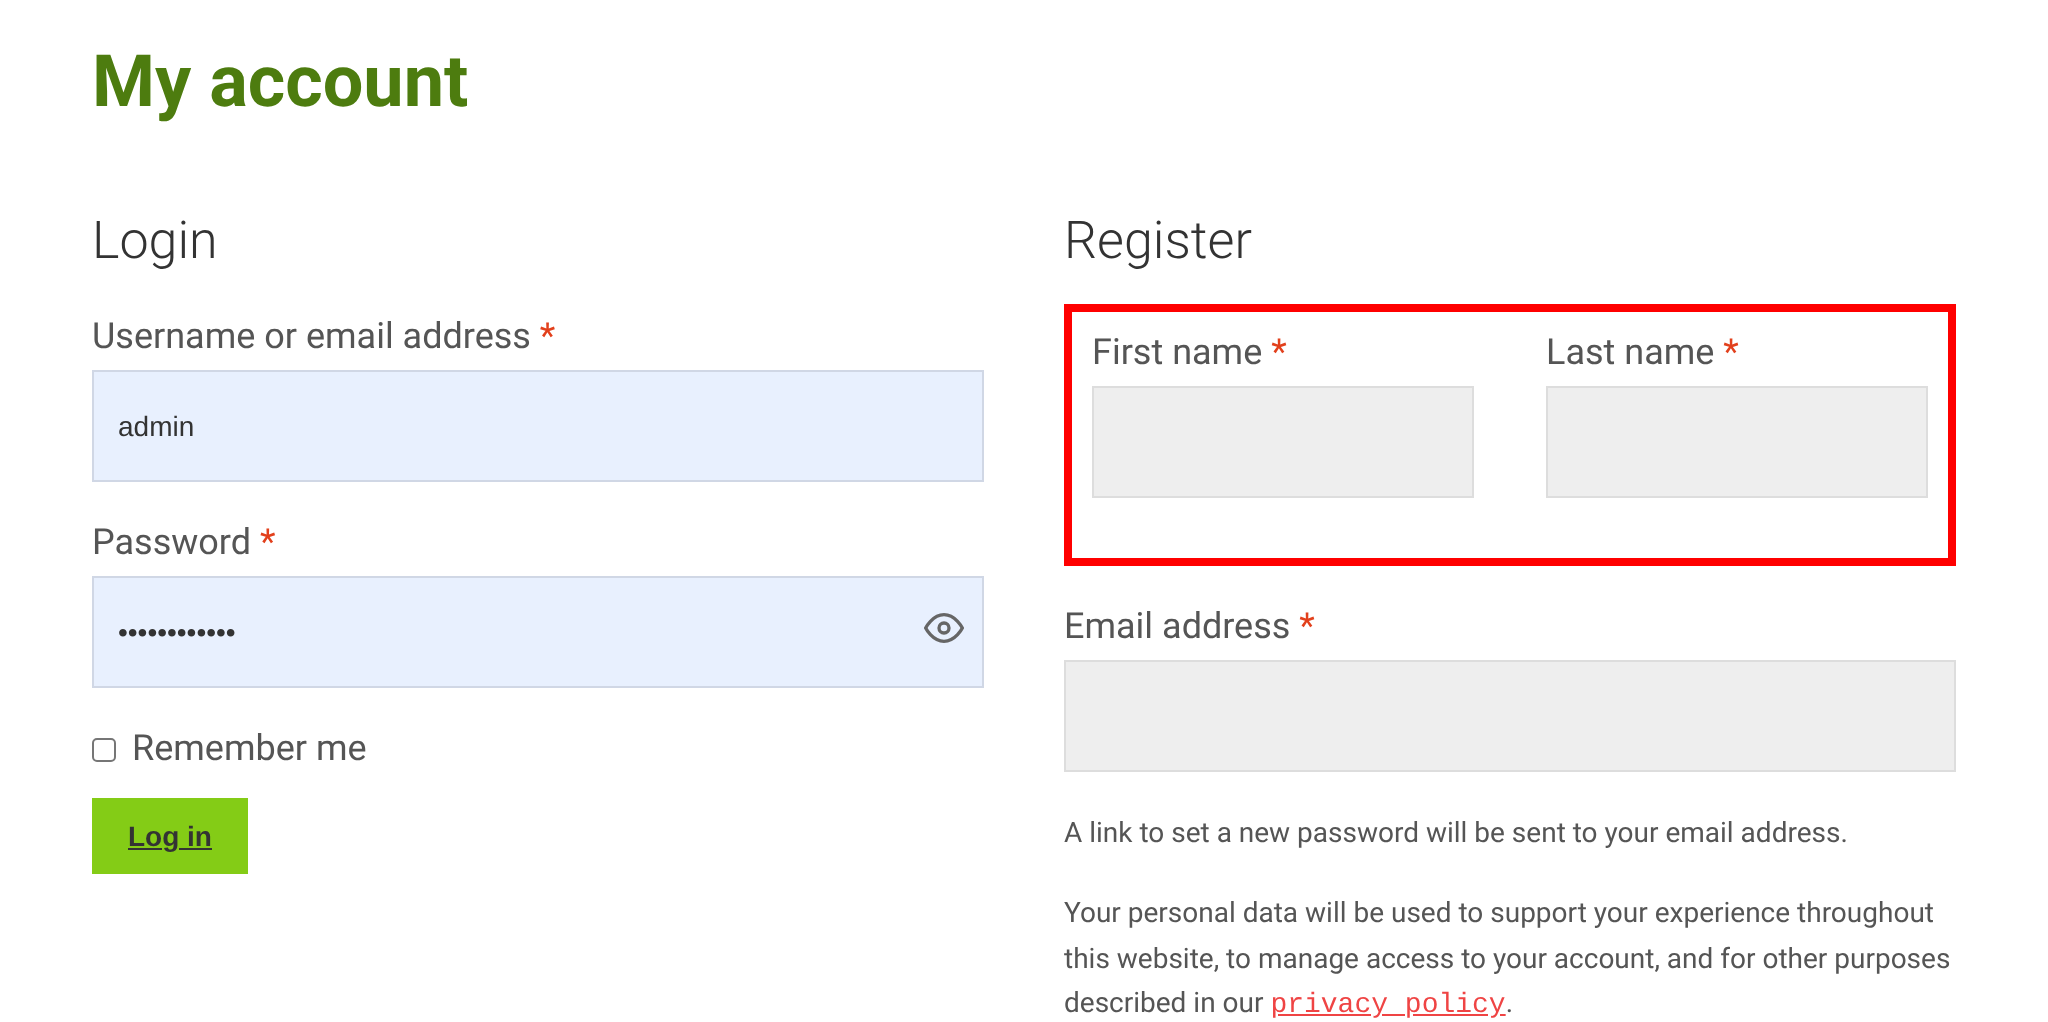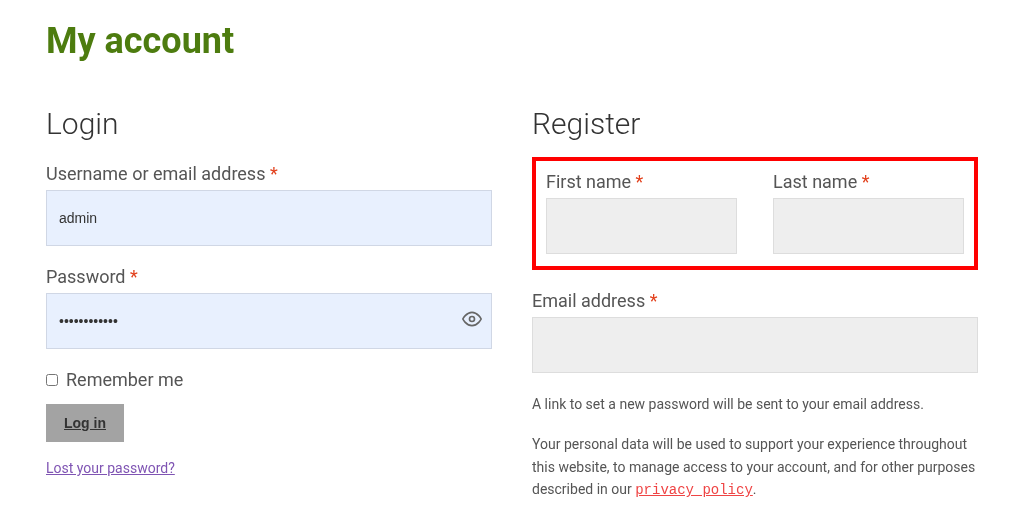--- a/index.html
+++ b/index.html
@@ -17,21 +17,21 @@
     }
     .columns {
       display: flex;
       gap: 40px;
     }
     .col {
       flex: 1;
       min-width: 0;
     }
     h2 {
-      font-size: 30px;
+      font-size: 26px;
       font-weight: 300;
       color: #333;
       margin-bottom: 22px;
     }
     .form-row {
       margin-bottom: 20px;
     }
     label {
       display: block;
       font-size: 18px;
@@ -72,21 +72,21 @@
       margin-bottom: 14px;
       font-size: 14px;
       color: #555;
     }
     .checkbox-row label {
       display: inline;
       margin: 0;
       cursor: pointer;
     }
     .btn {
-      background: #a3a3a3;
+      background: #84cc16;
       border: none;
       padding: 11px 18px;
       font-size: 14px;
       font-weight: 600;
       color: #333;
       cursor: pointer;
       text-decoration: underline;
     }
     .lost-password {
       display: inline-block;
@@ -100,21 +100,21 @@
       padding: 10px 10px 12px 10px;
       margin-bottom: 20px;
       margin-top: -6px;
     }
     .name-row {
       display: flex;
       gap: 36px;
     }
     .name-row .form-row {
       flex: 1;
-      margin-bottom: 0;
+      margin-bottom: 18px;
     }
     .info-text {
       font-size: 14px;
       color: #555;
       line-height: 1.6;
       margin-bottom: 18px;
     }
     .privacy-link {
       color: #ef4444;
       text-decoration: underline;
@@ -157,23 +157,20 @@
       </div>
     </div>
 
     <div class="checkbox-row">
       <input type="checkbox" style="">
       <label>Remember me</label>
     </div>
 
     <button class="btn">Log in</button>
 
-    <div>
-      <a href="#" class="lost-password">Lost your password?</a>
-    </div>
   </div>
 
   <div class="col">
     <h2>Register</h2>
 
     <div class="highlight-box">
       <div class="name-row">
         <div class="form-row">
           <label>
             <span>First name </span><span class="required">*</span>

